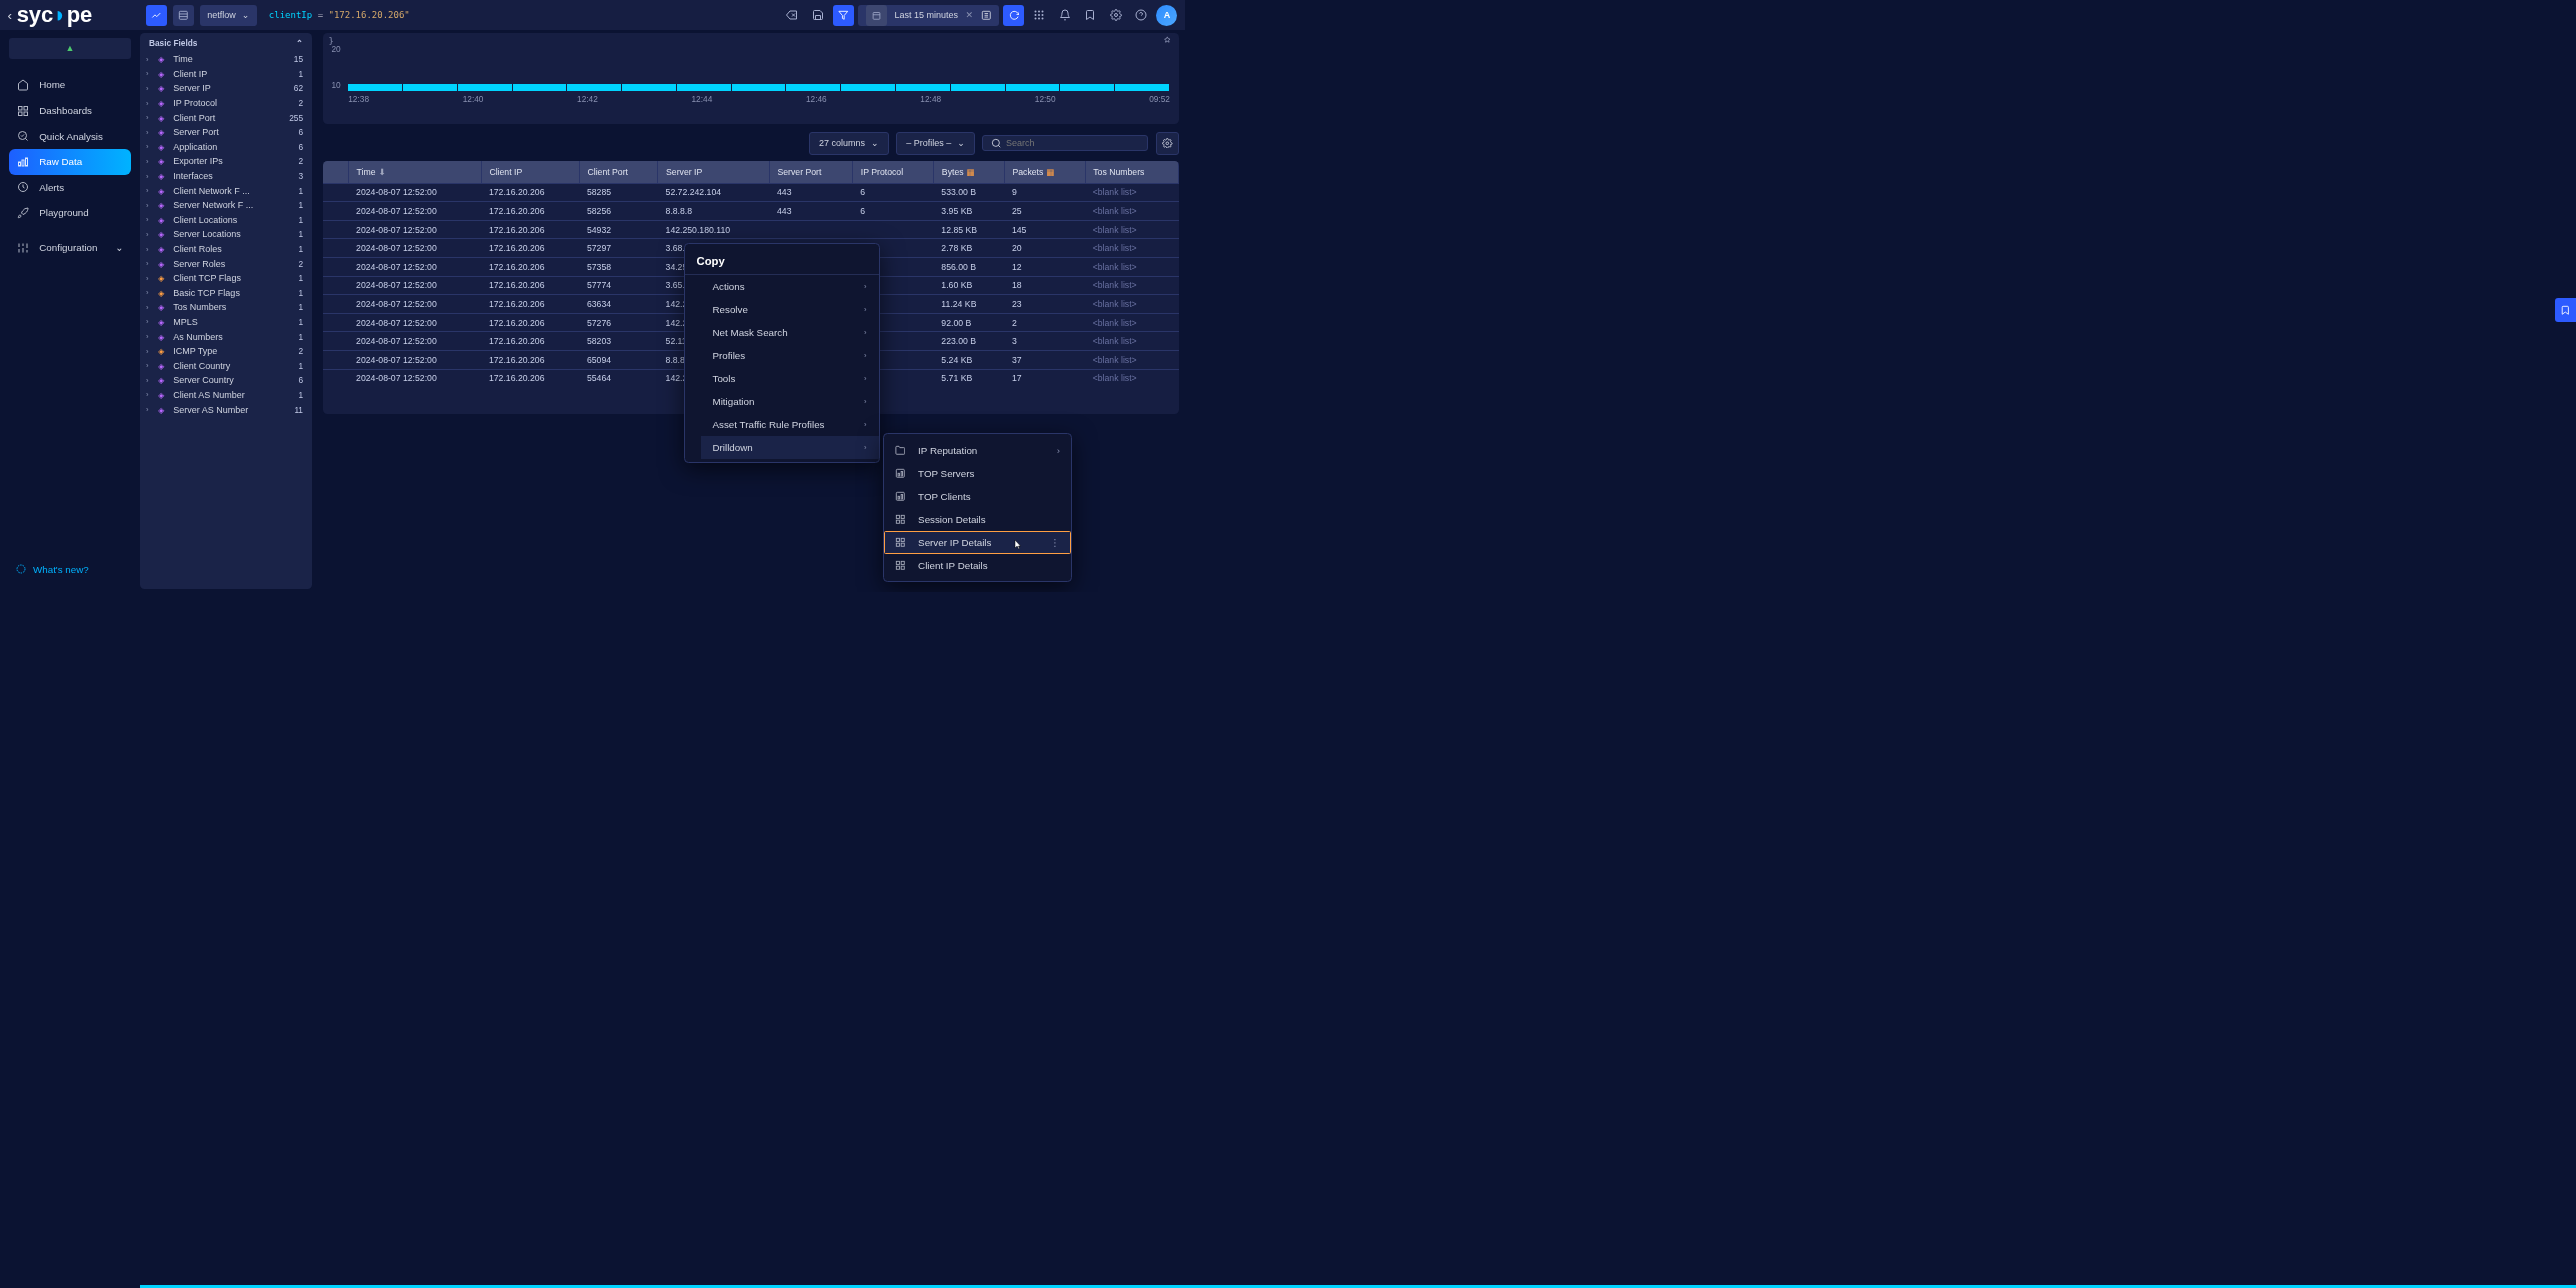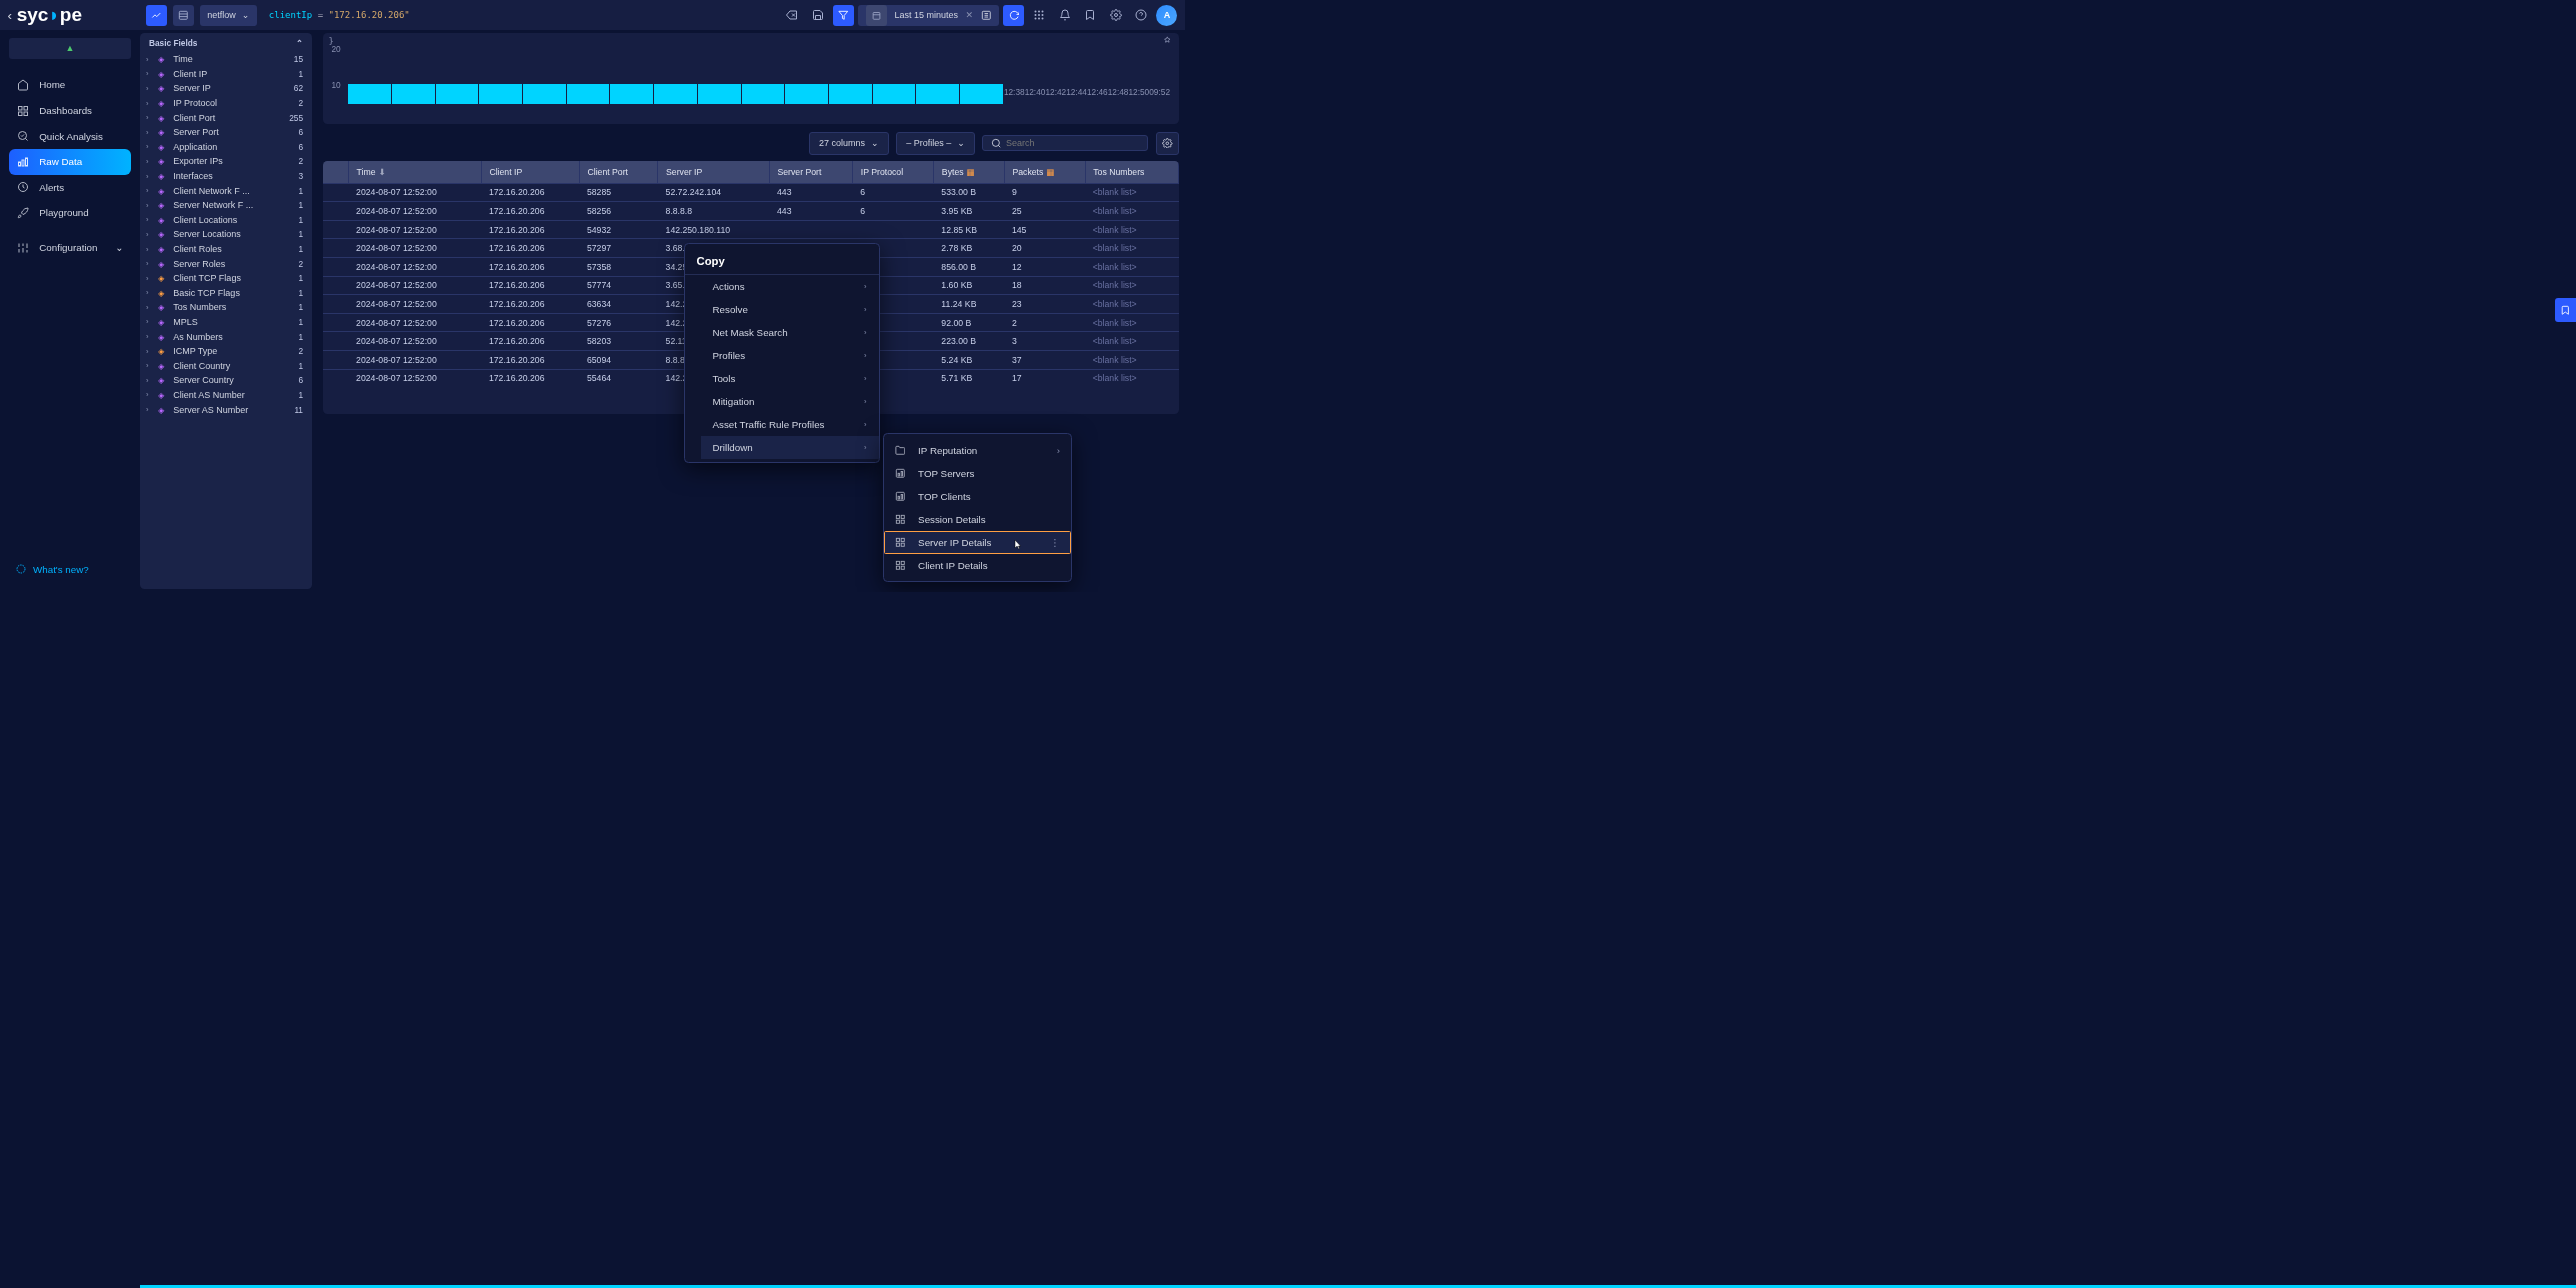--- a/index.html
+++ b/index.html
@@ -17,21 +17,21 @@
 .topbar {
   height: 30px;
   background: #161e42;
   display: flex;
   align-items: center;
   padding: 0 7.6px;
   gap: 6px;
 }
 .logo-area { display:flex; align-items:center; gap:4.5px; width:132px; }
 .back-chev { color:#d0d4e0; font-size:13.6px; cursor:pointer; }
-.logo { font-size:19px; font-weight:700; color:#fff; display:flex; align-items:center; }
+.logo { font-size:22px; font-weight:700; color:#fff; display:flex; align-items:center; }
 .logo-o { color:#00b3ff; }
 .topbtn { width:21px; height:21px; display:flex; align-items:center; justify-content:center; border-radius:3px; cursor:pointer; }
 .topbtn.blue { background:#2d5bff; color:#fff; }
 .topbtn.dk { background:#2a3568; color:#a8b0d0; }
 .stream-pill { background:#2a3568; height:21px; display:flex; align-items:center; padding:0 7.6px; border-radius:3px; gap:6px; color:#d0d4e0; cursor:pointer; }
 .query-area { font-family:monospace; font-size:9px; padding-left:6px; }
 .q-key { color:#00d4ff; }
 .q-eq { color:#aab; }
 .q-val { color:#d4a86a; }
 .top-right { margin-left:auto; display:flex; align-items:center; gap:4.5px; }
@@ -65,21 +65,21 @@
 
 
 .content { flex:1; padding:3px 6px 0 6px; display:flex; flex-direction:column; position:relative; }
 
 
 .chart-wrap { background:#161e42; border-radius:4.5px; padding:3px 9px 4.5px 9px; height:91px; position:relative; }
 .chart-close { position:absolute; left:6px; top:3px; color:#8890b0; font-family:monospace; }
 .chart-settings { position:absolute; right:6px; top:3px; color:#8890b0; cursor:pointer; }
 .chart-body { display:flex; height:68px; padding-top:7.6px; }
 .chart-y { display:flex; flex-direction:column; justify-content:space-between; align-items:flex-end; padding-right:4.5px; color:#8890b0; font-size:8.3px; padding-bottom:13.6px;}
-.chart-plot { flex:1; display:flex; flex-direction:row; padding-left:3px;margin-top:40px; }
+.chart-plot { flex:1; display:flex; flex-direction:column; padding-left:3px;margin-top:40px; }
 .bars { flex:1; display:flex; align-items:stretch; gap:0; }
 .bar { flex:1; background:#00d4ff; border-right:0.8px solid #161e42; }
 .chart-x { display:flex; justify-content:space-between; color:#8890b0; font-size:8.3px; padding:3px 0 0 0; }
 
 
 .tbl-controls { display:flex; align-items:center; gap:7.6px; padding:7.6px 0 6px 0; justify-content:flex-end; }
 .ctrl-pill { background:#1a2348; border:0.8px solid #2a3568; height:23px; display:flex; align-items:center; padding:0 9px; border-radius:3px; gap:6px; color:#d0d4e0; cursor:pointer; font-size:9px; }
 .search-box { background:#1a2348; border:0.8px solid #2a3568; height:16px; display:flex; align-items:center; padding:0 7.6px; border-radius:3px; gap:4.5px; width:166px; }
 .search-box input { background:transparent; border:0; outline:0; color:#d0d4e0; flex:1; font-size:9px; }
 .gear-btn { background:#1a2348; border:0.8px solid #2a3568; width:23px; height:23px; display:flex; align-items:center; justify-content:center; border-radius:3px; cursor:pointer; }

